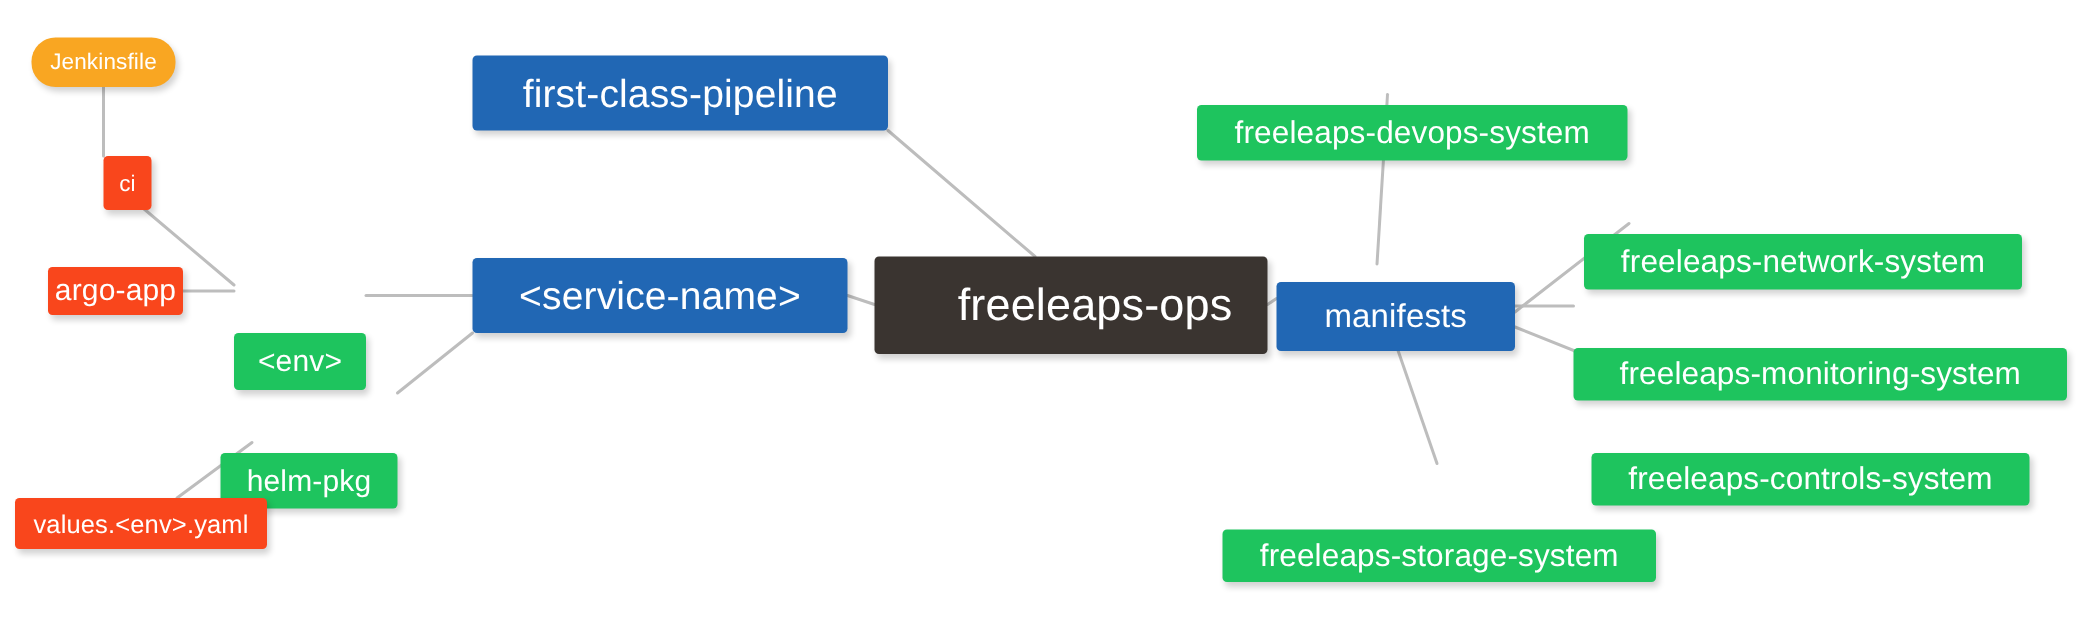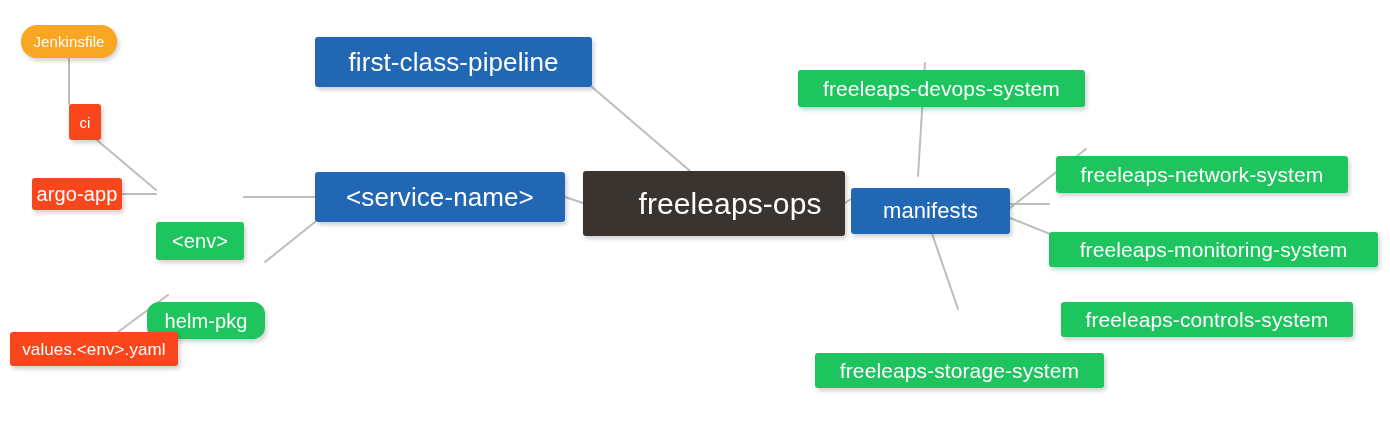--- a/index.html
+++ b/index.html
@@ -66,21 +66,21 @@
       <line x1="1010" y1="204" x2="1049" y2="204" stroke="#bdbdbd" stroke-width="2" stroke-linecap="round"></line>
       <line x1="1010" y1="218" x2="1110" y2="258" stroke="#bdbdbd" stroke-width="2" stroke-linecap="round"></line>
       <line x1="928" y1="222" x2="958" y2="309" stroke="#bdbdbd" stroke-width="2" stroke-linecap="round"></line>
     </svg>
   <div id="node-layer">
       <div class="node node-root" style="left: 583px; top: 171px; width: 262px; height: 65px; font-size: 30px;">freeleaps-ops</div>
       <div class="node node-blue" style="left: 315px; top: 37px; width: 277px; height: 50px; font-size: 26px;">first-class-pipeline</div>
       <div class="node node-blue" style="left: 315px; top: 172px; width: 250px; height: 50px; font-size: 26px;">&lt;service-name&gt;</div>
       <div class="node node-blue" style="left: 851px; top: 188px; width: 159px; height: 46px; font-size: 22px;">manifests</div>
       <div class="node node-green" style="left: 156px; top: 178px; width: 88px; height: 38px; font-size: 20px;">&lt;env&gt;</div>
-      <div class="node node-green" style="left: 147px; top: 258px; width: 118px; height: 37px; font-size: 20px; border-radius: 12px;">helm-pkg</div>
+      <div class="node node-green" style="left: 147px; top: 258px; width: 118px; height: 37px; font-size: 20px;">helm-pkg</div>
       <div class="node node-red" style="left: 53px; top: 104px; width: 32px; height: 36px; font-size: 15px; margin-left: 16px;">ci</div>
       <div class="node node-red" style="left: 32px; top: 178px; width: 90px; height: 32px; font-size: 20px;">argo-app</div>
       <div class="node node-red" style="left: 10px; top: 332px; width: 168px; height: 34px; font-size: 17px;">values.&lt;env&gt;.yaml</div>
       <div class="node node-orange" style="left: 21px; top: 25px; width: 96px; height: 33px; font-size: 15px; border-radius: 16px;">Jenkinsfile</div>
       <div class="node node-green" style="left: 798px; top: 26px; width: 287px; height: 37px; font-size: 21px;">freeleaps-devops-system</div>
       <div class="node node-green" style="left: 1056px; top: 112px; width: 292px; height: 37px; font-size: 21px;">freeleaps-network-system</div>
       <div class="node node-green" style="left: 1049px; top: 188px; width: 329px; height: 35px; font-size: 21px;">freeleaps-monitoring-system</div>
       <div class="node node-green" style="left: 1061px; top: 258px; width: 292px; height: 35px; font-size: 21px;">freeleaps-controls-system</div>
       <div class="node node-green" style="left: 815px; top: 309px; width: 289px; height: 35px; font-size: 21px;">freeleaps-storage-system</div>
     </div>

